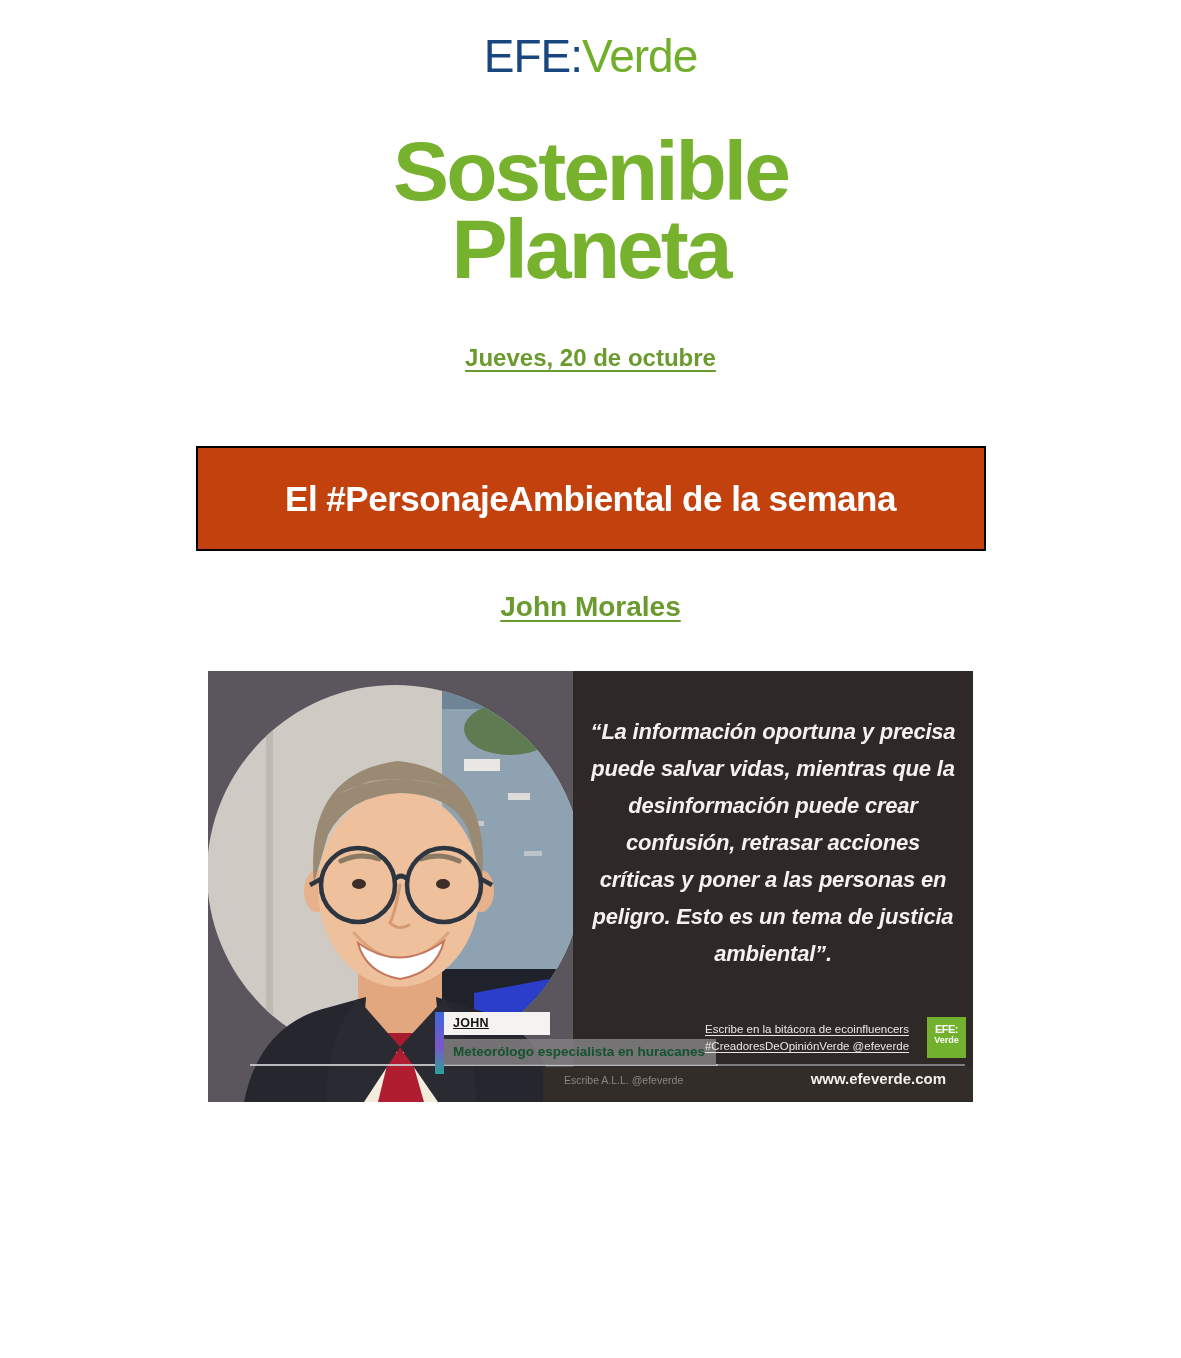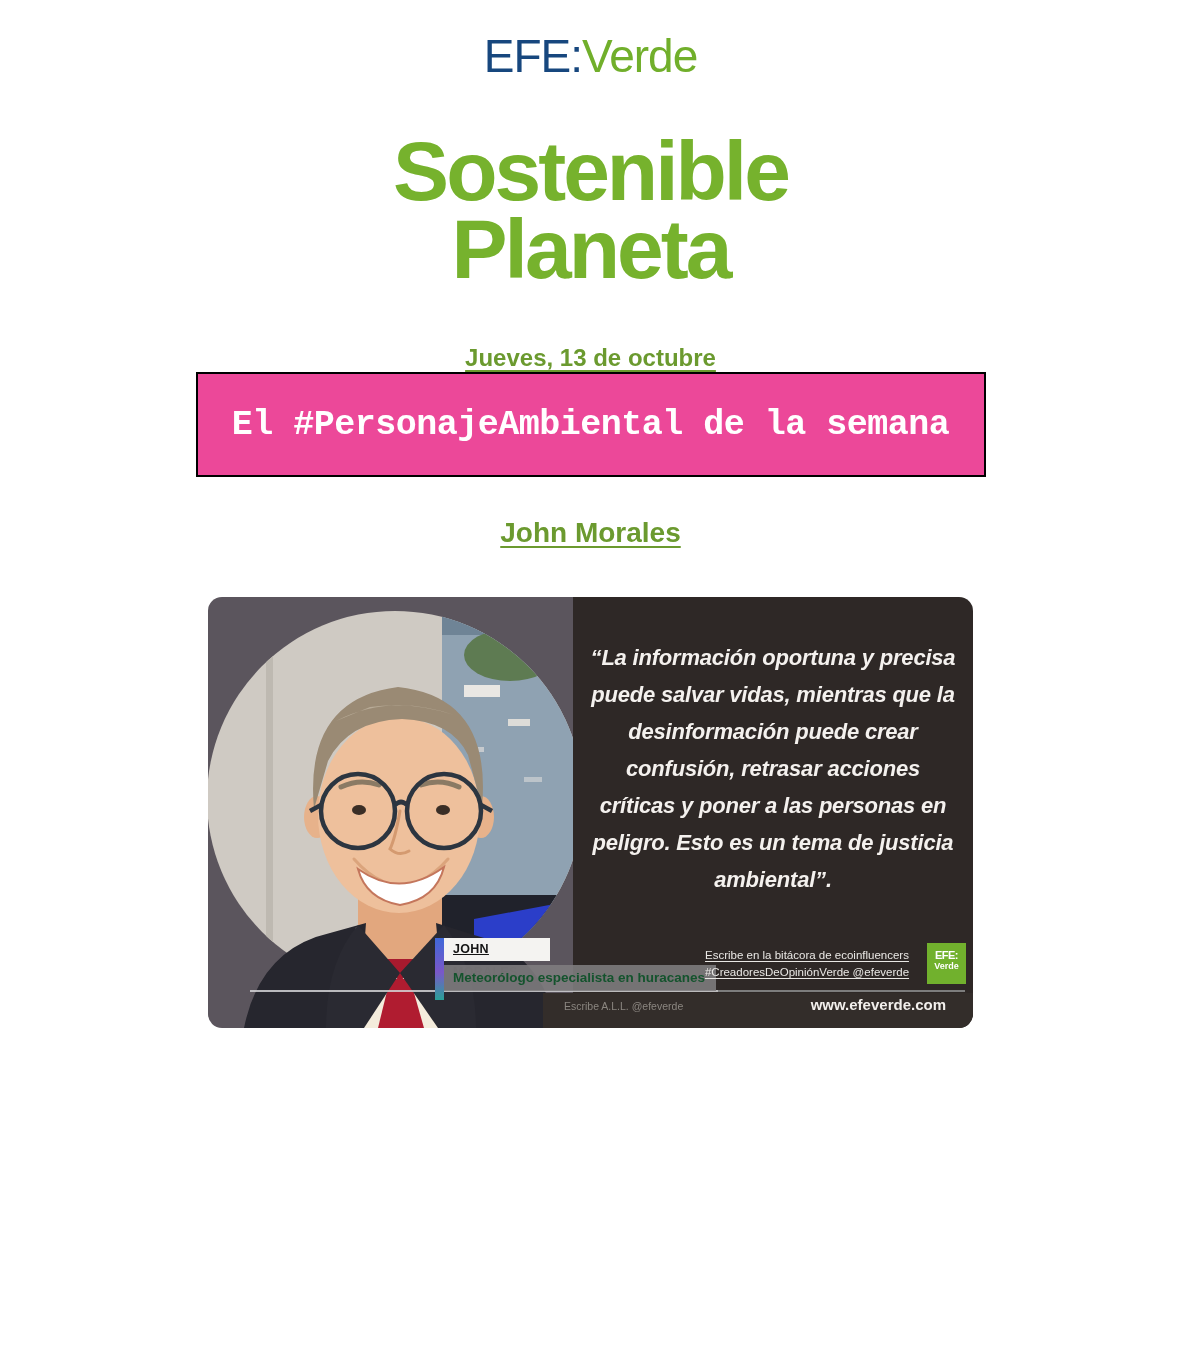--- a/index.html
+++ b/index.html
@@ -25,33 +25,33 @@
   
   .intro {
     margin-top:66px; text-align:left; font-size:21.5px; line-height:34px;
     color:#3e3e3e; width:768px; margin-left:auto; margin-right:auto;
   }
   .intro a { color:#6b9a2f; text-decoration:underline; text-underline-offset:3px; }
   .intro b { color:#262626; }
 
   
   .banner {
-    height:105px; background:#ec4899; border:2px solid #000000;
-    display:flex; align-items:center; justify-content:center;font-family:Liberation Mono, monospace;
+    margin-top:74px; height:105px; background:#c2410c; border:2px solid #000000;
+    display:flex; align-items:center; justify-content:center;
   }
   .banner span { color:#ffffff; font-weight:bold; font-size:35px; letter-spacing:-0.5px; }
 
   
   .person-name  { display:inline-block; margin-top:40px; font-size:28px; font-weight:bold; color:#6b9a2f; text-decoration:underline; text-underline-offset:4px; }
   .person-role  { display:inline-block; margin-top:8px;  font-size:22px; font-weight:bold; color:#6b9a2f; text-decoration:underline; text-underline-offset:3px; }
 
   
   .figure {
     position:relative; width:765px; height:431px; margin:48px auto 0;
-    display:flex; text-align:left; cursor:pointer; overflow:hidden;border-radius:14px;
+    display:flex; text-align:left; cursor:pointer; overflow:hidden;
   }
   .photo-panel { position:relative; width:365px; height:431px; background:#5b555d; overflow:hidden; }
   .quote-panel {
     width:400px; height:431px; background:#2e2826;
     padding:42px 16px 0; text-align:center;
   }
   .quote-panel p {
     font-size:22px; line-height:37px; font-weight:bold; font-style:italic;
     color:#f4f1ee; letter-spacing:-0.2px;
   }
@@ -83,21 +83,21 @@
 <div class="container">
 
   <a class="logo"><span class="efe">EFE:</span><span class="verde">Verde</span></a>
 
   <h1 class="masthead">
     <div>Sostenible</div>
     <div>Planeta</div>
   </h1>
 
   <div class="date-row">
-    <a class="date-link">Jueves, 13 de octubre</a>
+    <a class="date-link">Jueves, 20 de octubre</a>
   </div>
 
 
   <div class="banner">
     <span>El #PersonajeAmbiental de la semana</span>
   </div>
 
   <div>
     <a class="person-name">John Morales</a>
   </div>

